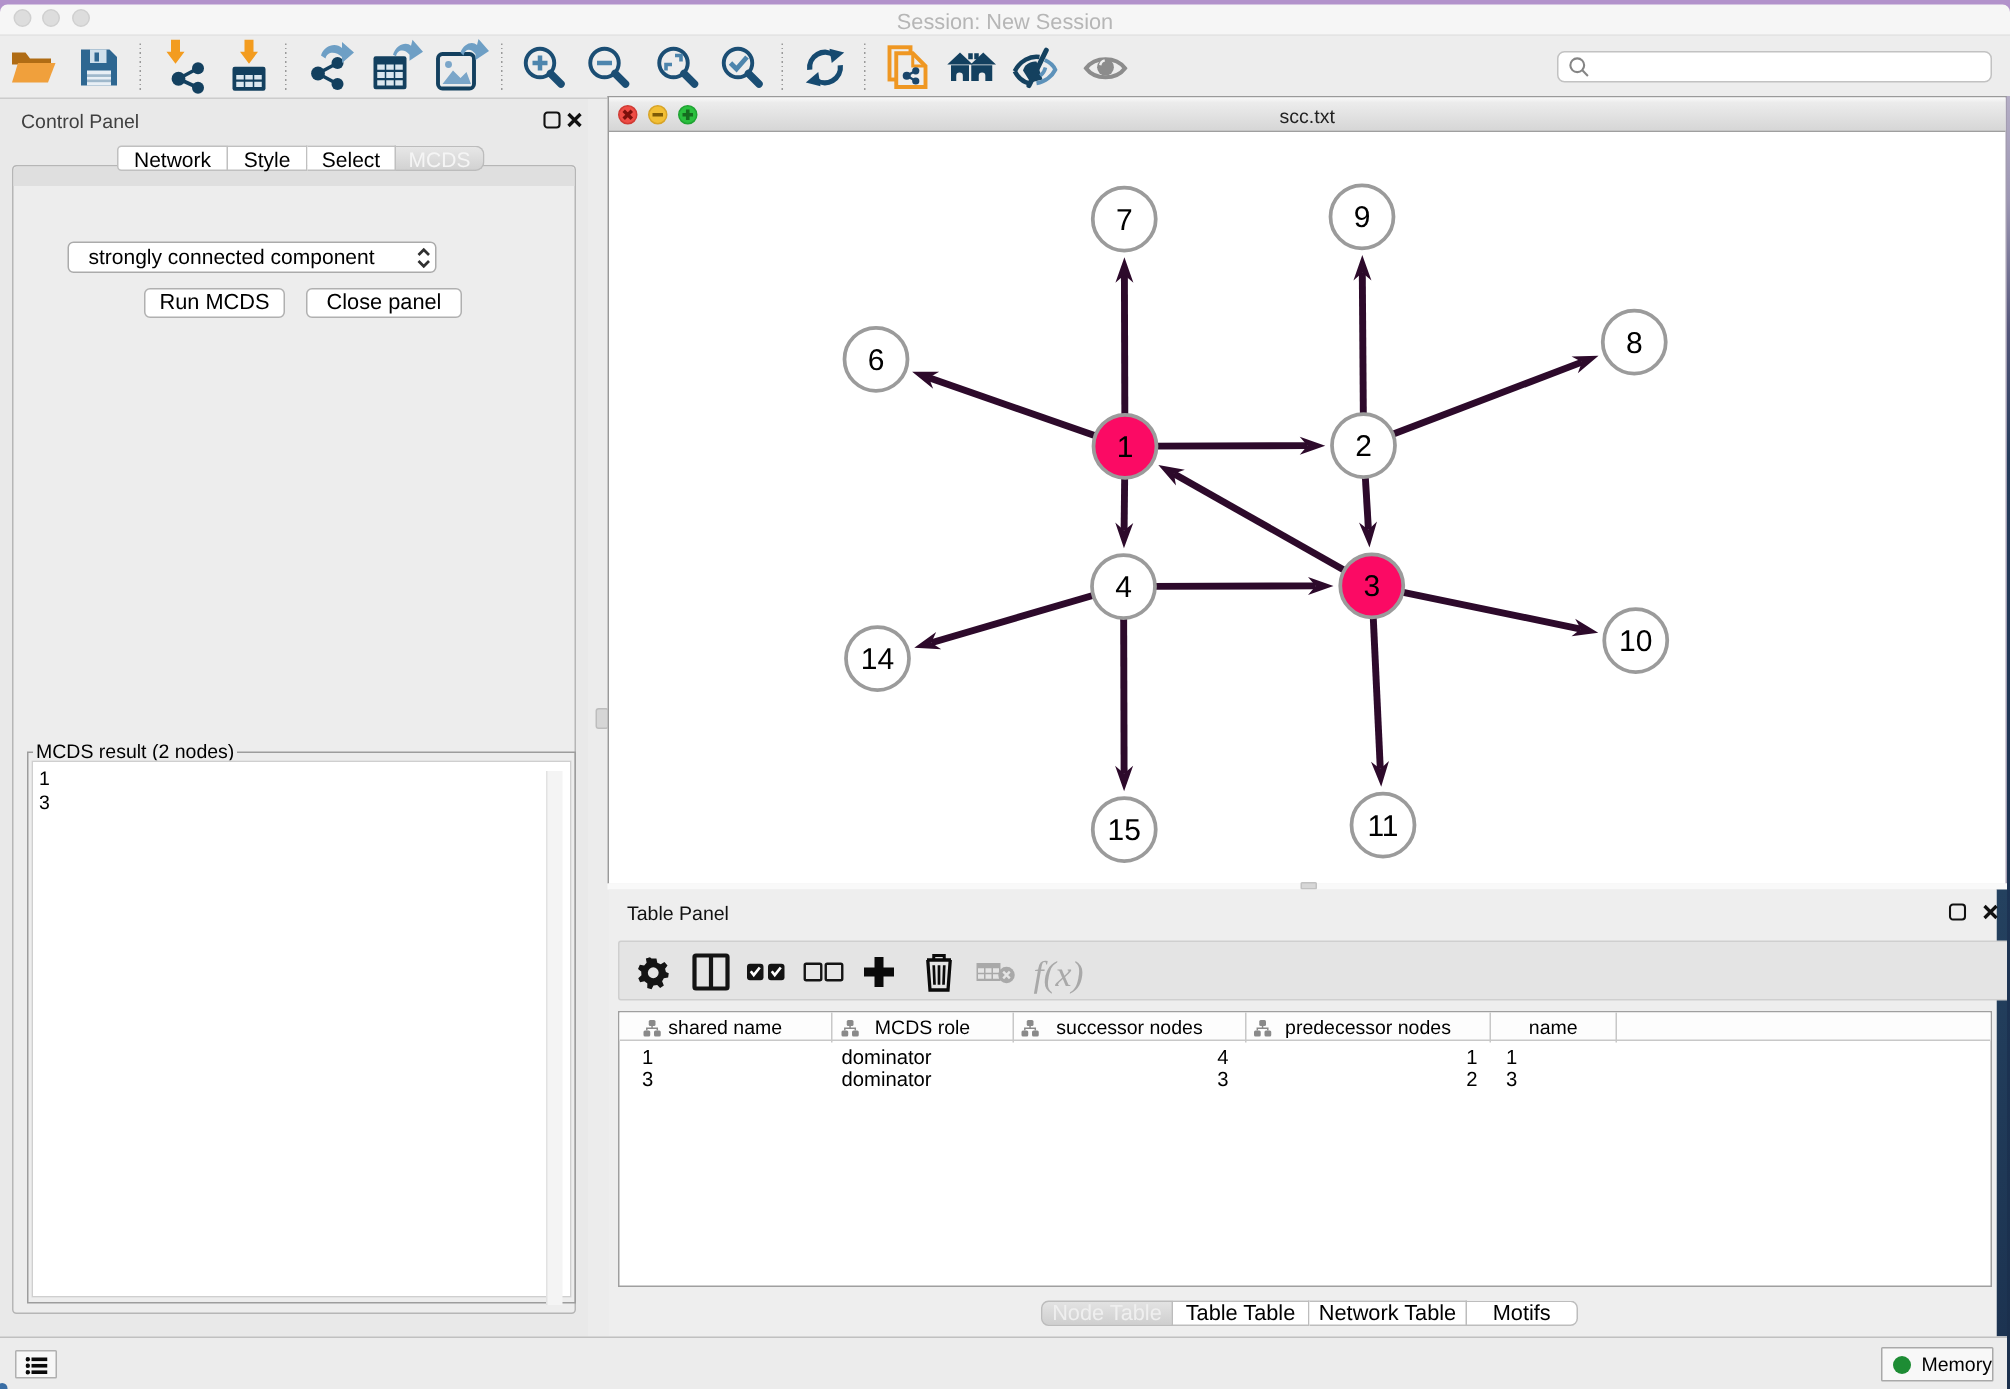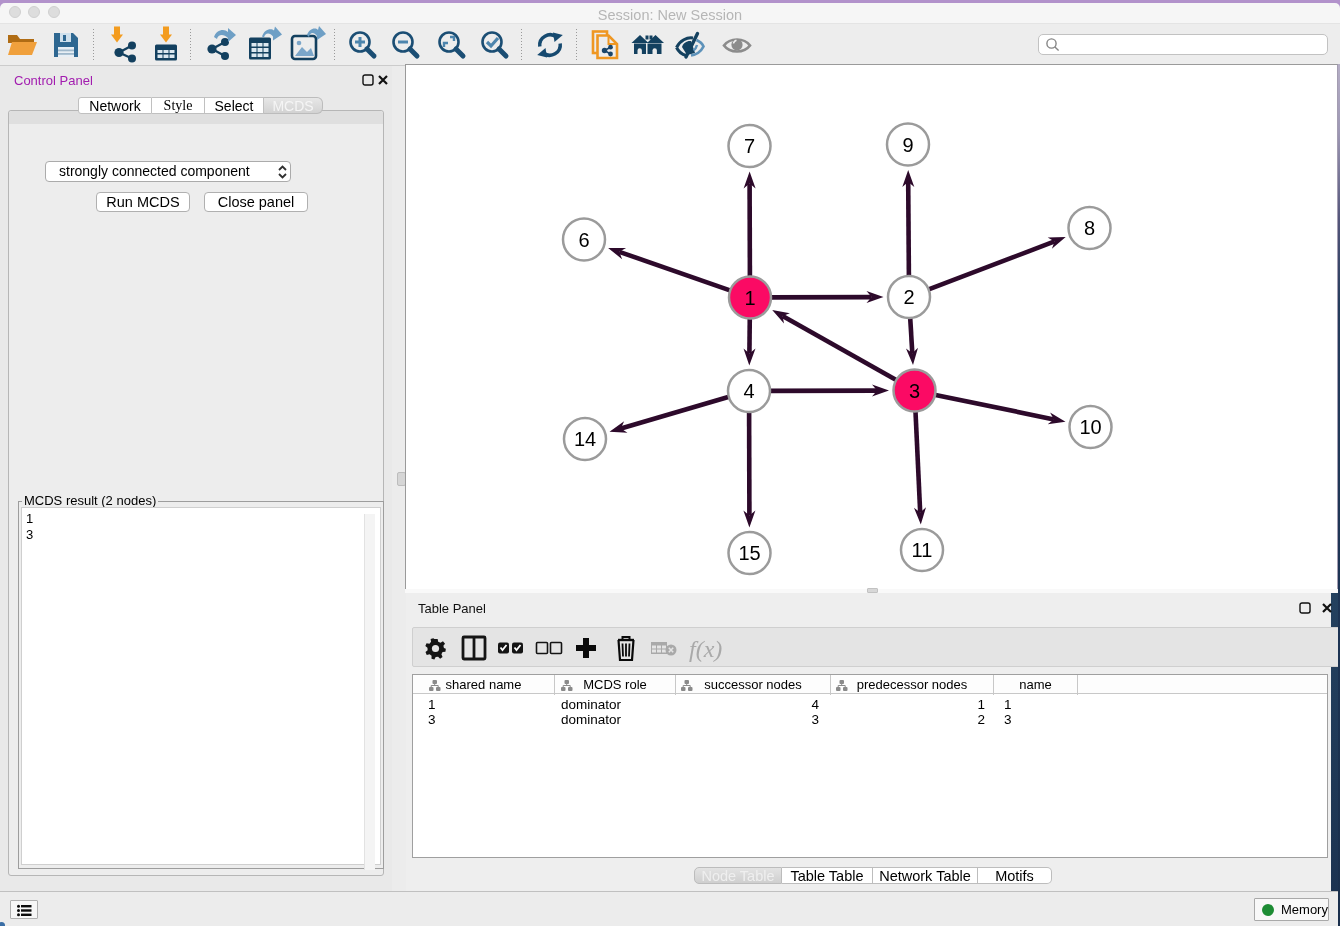--- a/index.html
+++ b/index.html
@@ -11,21 +11,21 @@
 #purple { left:0; top:0; width:1340px; height:9px; background:#b292cb; }
 #titlebar { left:0; top:3px; width:1340px; height:20px; background:#f6f6f6; border-radius:5px 5px 0 0; }
 #titlebar .dot { position:absolute; top:3px; width:12px; height:12px; border-radius:50%; background:#dddddd; border:1px solid #d0d0d0; }
 #titletext { position:absolute; top:0; left:0; width:1340px; height:20px; line-height:24px; text-align:center; font-size:14.5px; color:#b6b6b6; }
 #toolbar { left:0; top:23px; width:1340px; height:43px; background:#ededed; border-top:1px solid #e4e4e4; border-bottom:1px solid #cccccc; }
 .sep { position:absolute; top:5px; height:32px; width:1px; background-image:repeating-linear-gradient(to bottom,#9a9a9a 0 1px,transparent 1px 3px); }
 #searchbox { position:absolute; left:1038px; top:10px; width:290px; height:21px; background:#ffffff; border:1px solid #c2c2c2; border-radius:5px; }
 
 
 #cpanel { left:0; top:66px; width:392px; height:825px; background:#e9e9e9; }
-#cpanel-title { position:absolute; left:14px; top:7px; font-size:13px; color:#a21caf; }
+#cpanel-title { position:absolute; left:14px; top:7px; font-size:13px; color:#404040; }
 .winbtn { position:absolute; top:8px; }
 #cp-tabs { position:absolute; left:78px; top:31px; height:20px; z-index:5; }
 .tab { position:absolute; top:0; height:17px; background:#ffffff; border:1px solid #c0c0c0; font-size:14px; color:#000; text-align:center; line-height:16px; }
 #cp-body { position:absolute; left:8px; top:44px; width:376px; height:766px; border:1px solid #b6b6b6; background:#ededed; border-radius:3px; }
 #cp-band { position:absolute; left:0; top:0; width:100%; height:13px; background:#dfdfdf; border-radius:3px 3px 0 0; }
 #opt-label { position:absolute; left:7px; top:27px; width:100%; text-align:center; font-size:14px; color:#000; }
 #dropdown { position:absolute; left:36px; top:50px; width:246px; height:21px; background:#ffffff; border:1px solid #ababab; border-radius:4px; font-size:14px; line-height:19px; padding-left:13px; color:#000; }
 .btn { position:absolute; top:81px; height:20px; background:#ffffff; border:1px solid #b0b0b0; border-radius:4px; font-size:14.5px; text-align:center; line-height:18px; color:#000; }
 #fieldset { position:absolute; left:9px; top:390px; width:366px; height:368px; border:1px solid #9d9d9d; }
 #fs-legend { position:absolute; left:3px; top:-9px; background:#ededed; padding:0 2px; font-size:13px; color:#000; }
@@ -233,21 +233,21 @@
 <div class="abs" id="cpanel">
   <div id="cpanel-title">Control Panel</div>
   <svg class="winbtn" style="left:362px;" width="12" height="12" viewBox="0 0 12 12">
       <rect x="1" y="1" width="10" height="10" rx="2" fill="none" stroke="#111" stroke-width="1.4"></rect>
     </svg>
   <svg class="winbtn" style="left:377px;" width="12" height="12" viewBox="0 0 12 12">
       <path d="M2 2 L10 10 M10 2 L2 10" stroke="#111" stroke-width="2.2"></path>
     </svg>
   <div id="cp-tabs">
     <div class="tab" style="left:0px; width:74px; border-radius:3px 0 0 3px;">Network</div>
-    <div class="tab" style="left:74px; width:53px; border-left:none;font-family:Liberation Serif, serif;">Style</div>
+    <div class="tab" style="left:74px; width:53px; border-left:none;">Style</div>
     <div class="tab" style="left:127px; width:59px; border-left:none;">Select</div>
     <div class="tab" style="left:186px; width:59px; border-left:none; background:linear-gradient(#e7e7e7,#d2d2d2); color:#f5f5f5; border-radius:0 6px 6px 0; border-color:#bcbcbc;">MCDS</div>
   </div>
   <div id="cp-body">
     <div id="cp-band"></div>
     <div id="dropdown">strongly connected component
       <svg width="11" height="14" style="position:absolute;right:2px;top:3px;" viewBox="0 0 11 14">
           <path d="M2 5 L5.5 1.5 L9 5" fill="none" stroke="#303030" stroke-width="1.8"></path>
           <path d="M2 9 L5.5 12.5 L9 9" fill="none" stroke="#303030" stroke-width="1.8"></path>
         </svg>
@@ -261,20 +261,35 @@
       </div>
     </div>
   </div>
 </div>
 
 <div class="abs" id="vsplit">
     <div id="vsplit-handle"></div>
   </div>
 
 <div class="abs" id="netwin">
+  <div id="net-titlebar">
+    <div class="tl" style="left:6px; background:#ee4c45; border:1px solid #d03a33;"></div>
+    <div class="tl" style="left:26px; background:#f2bf35; border:1px solid #d8a426;"></div>
+    <div class="tl" style="left:46px; background:#2ac03e; border:1px solid #1fa332;"></div>
+    <svg style="position:absolute;left:6px;top:5px;" width="13" height="13" viewBox="0 0 13 13">
+        <path d="M3.8 3.8 L9.2 9.2 M9.2 3.8 L3.8 9.2" stroke="#7c100c" stroke-width="2.3"></path>
+      </svg>
+    <svg style="position:absolute;left:26px;top:5px;" width="13" height="13" viewBox="0 0 13 13">
+        <path d="M3 6.5 L10 6.5" stroke="#7f5c06" stroke-width="2.4"></path>
+      </svg>
+    <svg style="position:absolute;left:46px;top:5px;" width="13" height="13" viewBox="0 0 13 13">
+        <path d="M3 6.5 L10 6.5 M6.5 3 L6.5 10" stroke="#156d1f" stroke-width="2.4"></path>
+      </svg>
+    <div id="net-title">scc.txt</div>
+  </div>
   <svg id="graph" style="position:absolute;left:0;top:24px;" width="932" height="503" viewBox="406 89 932 503">
     <g stroke="#2d0a2b" stroke-width="4.6" fill="none">
       <line x1="749.9" y1="278.5" x2="749.6" y2="183.4"></line>
       <line x1="732.1" y1="291.2" x2="619.3" y2="251.8"></line>
       <line x1="769.0" y1="297.4" x2="871.6" y2="297.1"></line>
       <line x1="749.8" y1="316.5" x2="749.4" y2="353.6"></line>
       <line x1="908.9" y1="278.0" x2="908.2" y2="181.9"></line>
       <line x1="926.7" y1="290.2" x2="1054.6" y2="241.4"></line>
       <line x1="910.1" y1="316.0" x2="912.3" y2="353.2"></line>
       <line x1="898.0" y1="381.1" x2="782.6" y2="315.9"></line>

